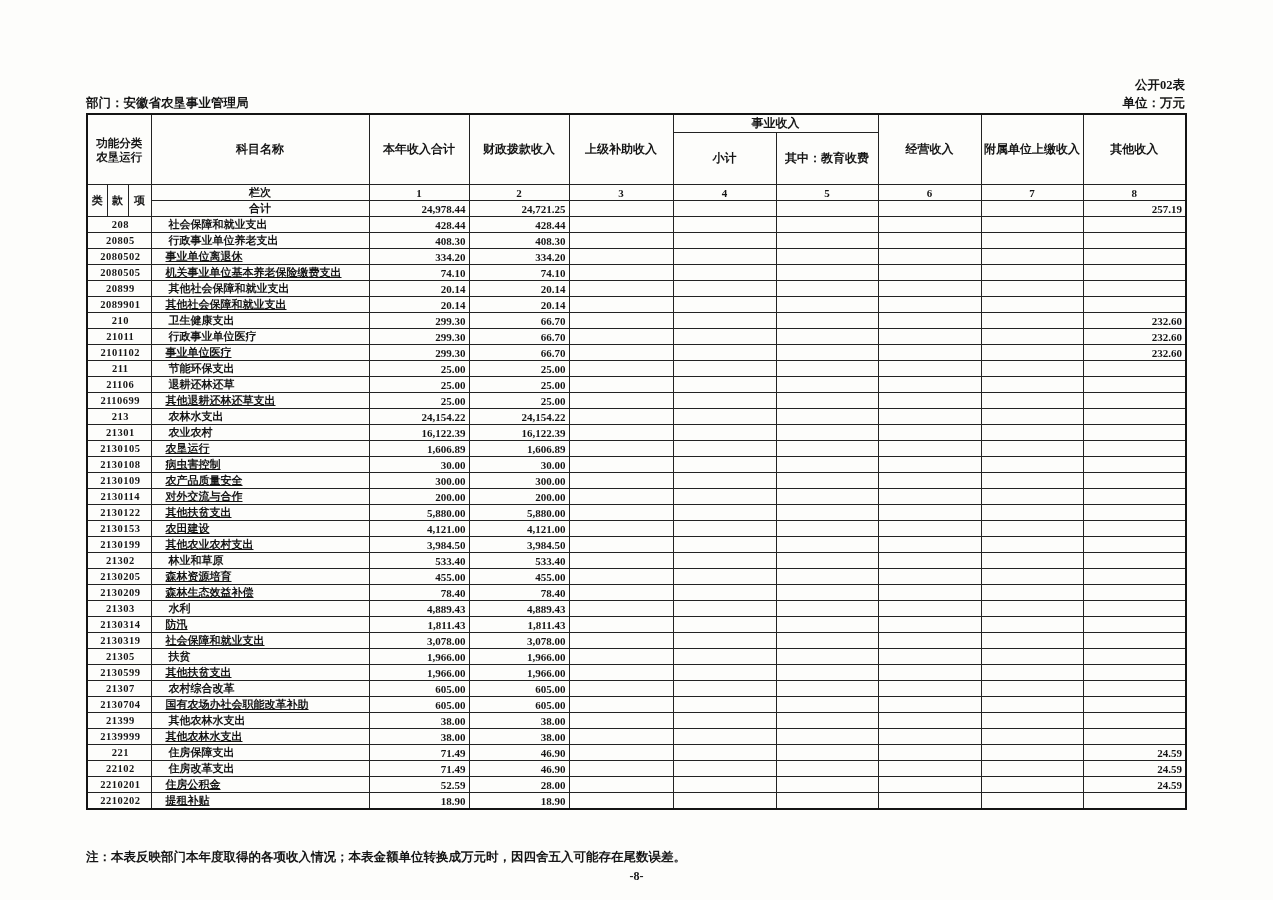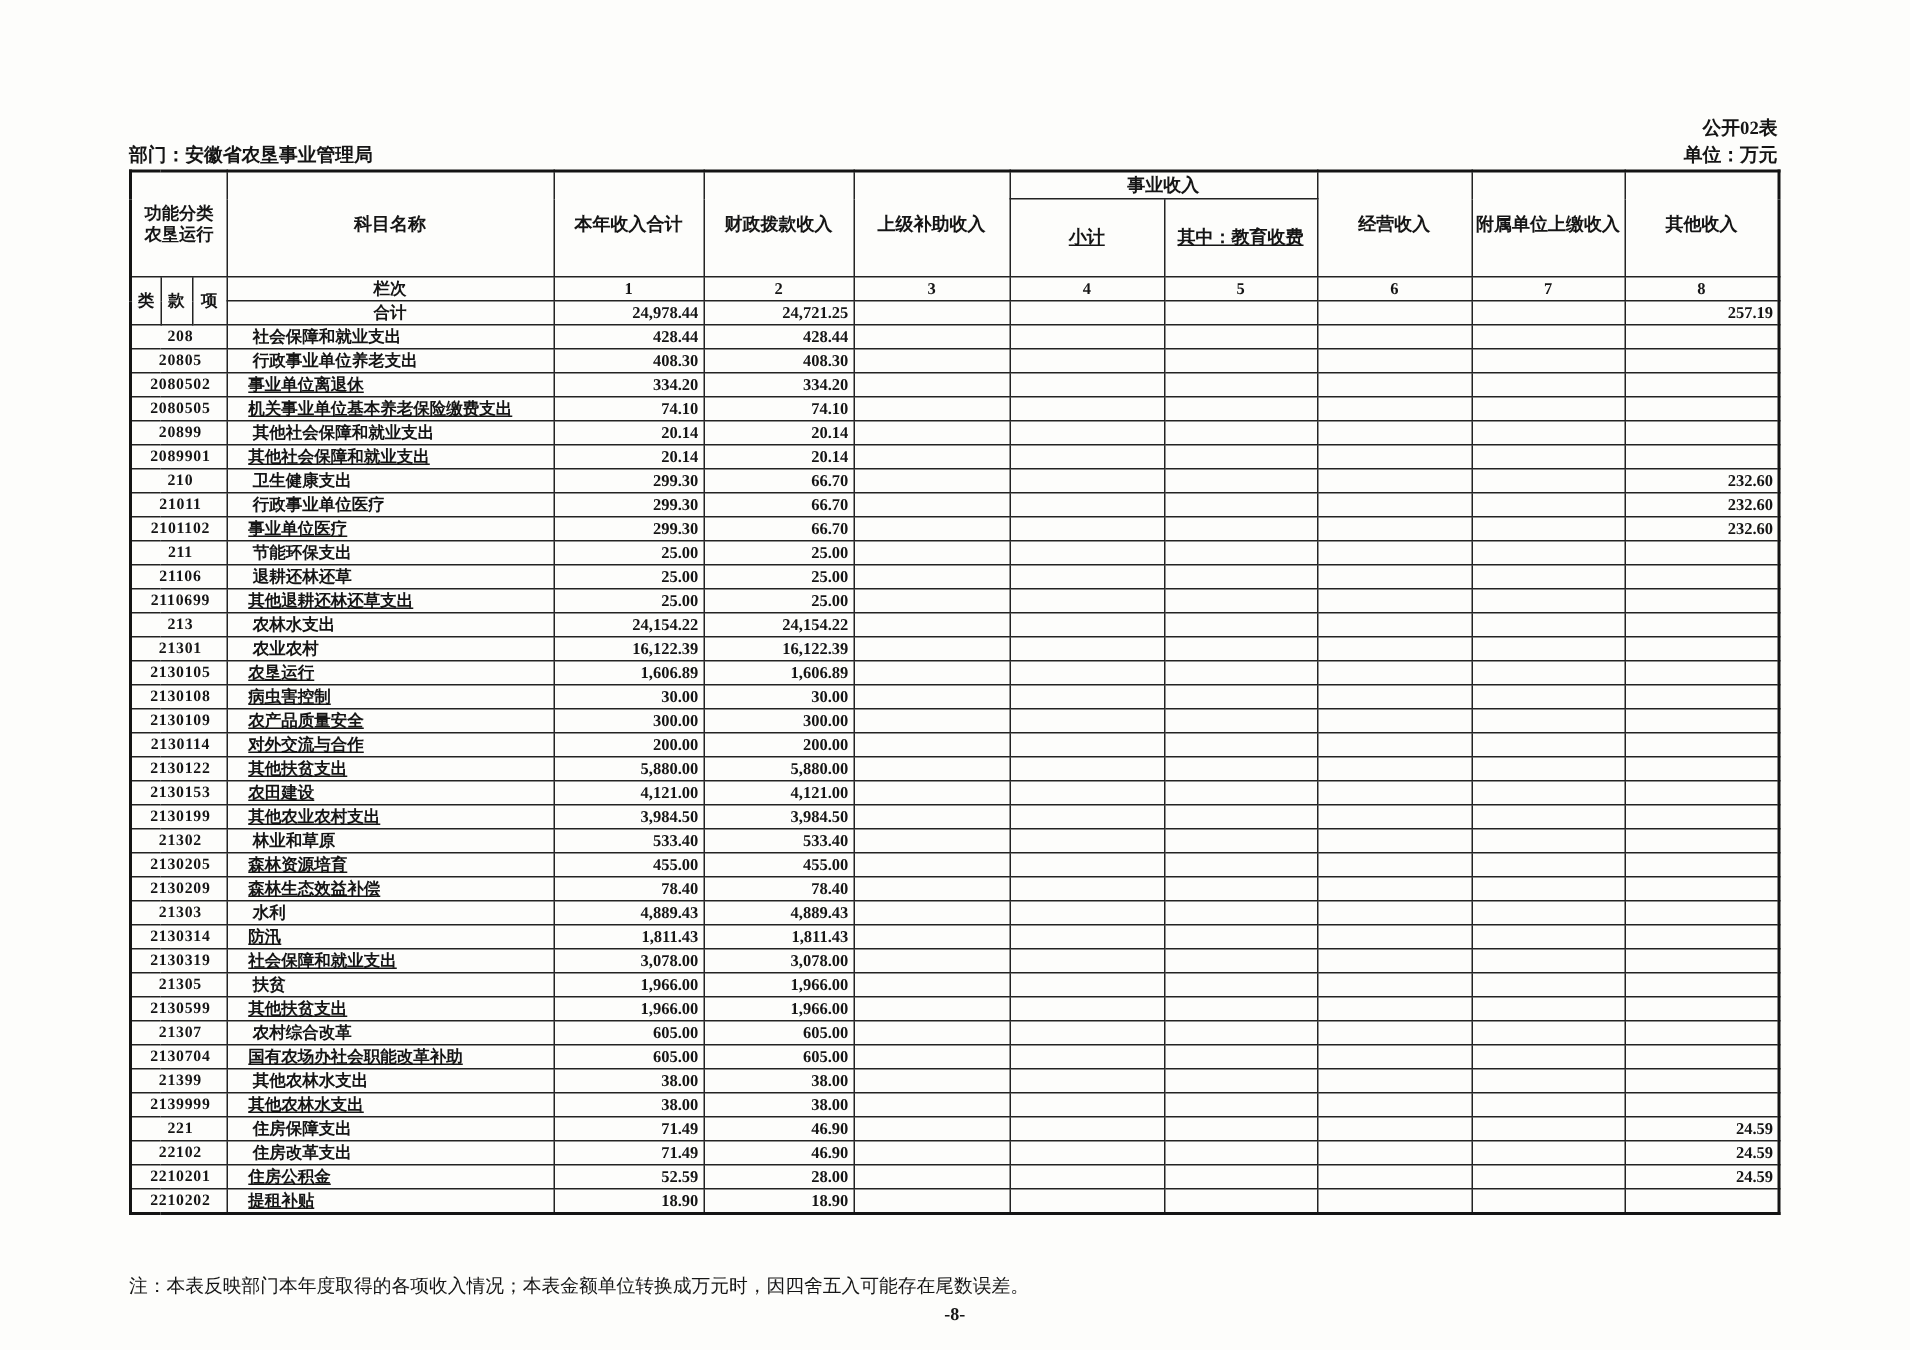--- a/index.html
+++ b/index.html
@@ -36,35 +36,35 @@
     border: 2px solid #141414;
   }
   table.report th, table.report td {
     border: 1px solid #232323;
     overflow: hidden; white-space: nowrap;
     font-weight: bold;
     vertical-align: middle;
   }
   thead th { font-size: 12px; text-align: center; }
   tr.h1 th { height: 18px; }
-  tr.h2 th { height: 52px; text-decoration: underline; }
+  tr.h2 th { height: 52px; }
   th.code-group { font-size: 11.5px; line-height: 14px; }
   tr.lanci-row td, tr.lanci-row th { height: 14px; font-size: 11px; text-align: center; }
   tr.total-row td { height: 14px; font-size: 11px; margin-left: 44px; }
   tr.total-row td.label-cell { text-align: center; }
 
   tbody td { height: 16px; font-size: 11px; }
   td.code { font-size: 10.5px; padding-left: 2px; text-align: center; letter-spacing: 0.5px; }
   td.name { padding-left: 17px; text-align: left; }
   td.name.indent-1 { padding-left: 14px; text-decoration: underline; }
   td.num { text-align: right; padding-right: 3px; }
 
   .note {
     position: absolute; top: 849px; left: 86px;
-    font-size: 12.5px; font-weight: normal;
+    font-size: 12.5px; font-weight: bold;
   }
   .pageno {
     position: absolute; top: 869px; left: 0; width: 100%;
     text-align: center; font-size: 12px; font-weight: bold;
   }
 </style>
 </head>
 <body>
 
 <div class="page">

